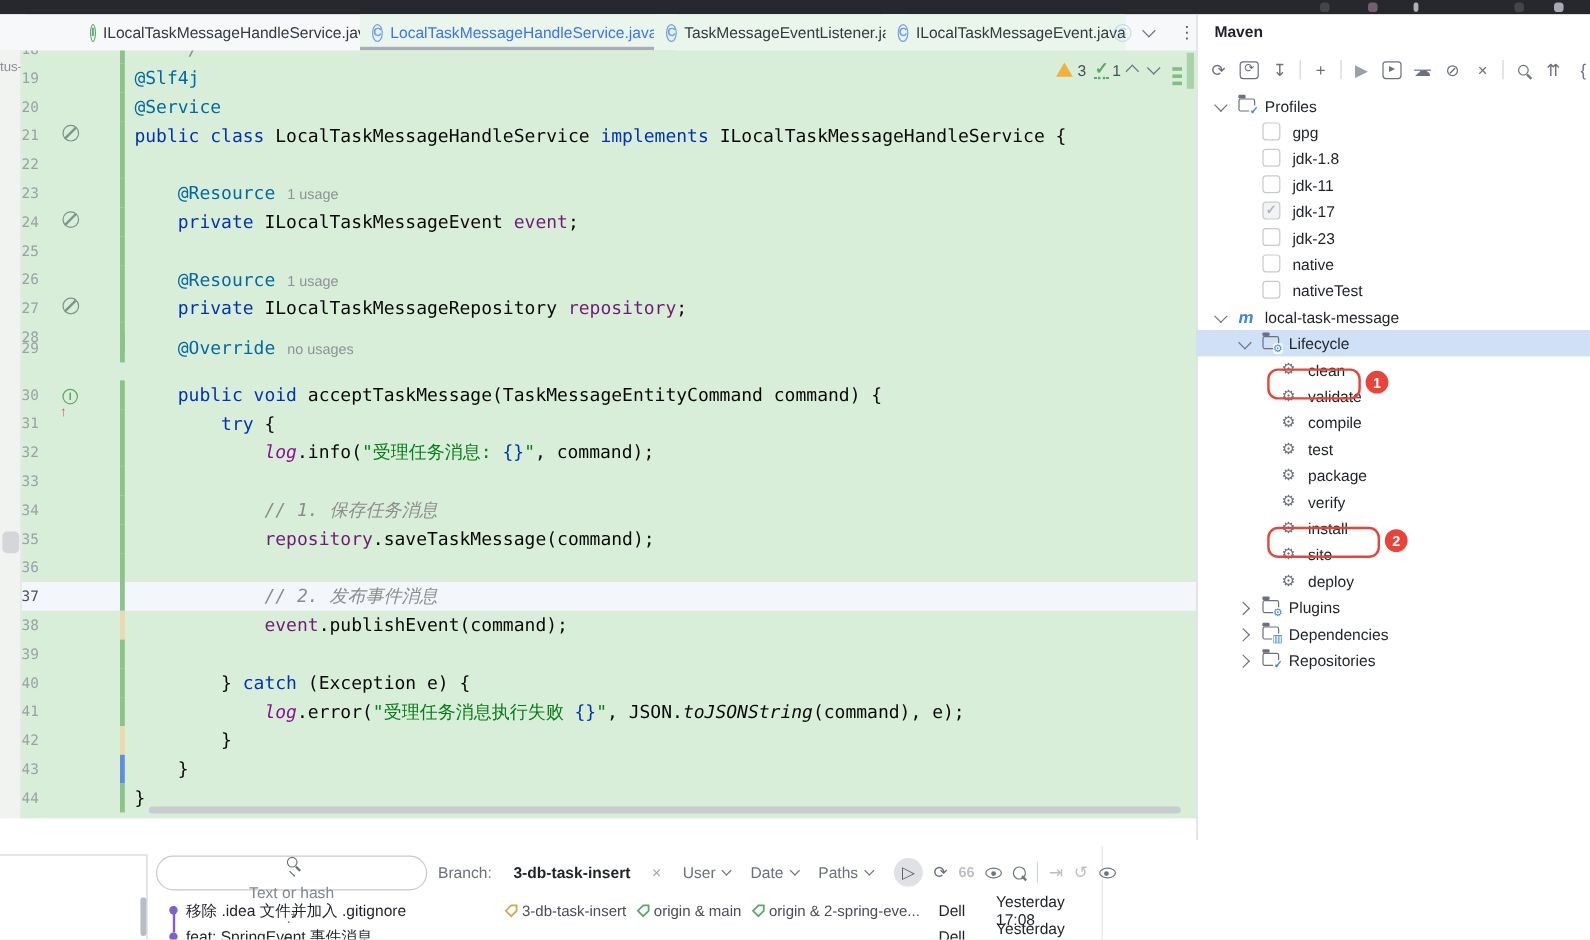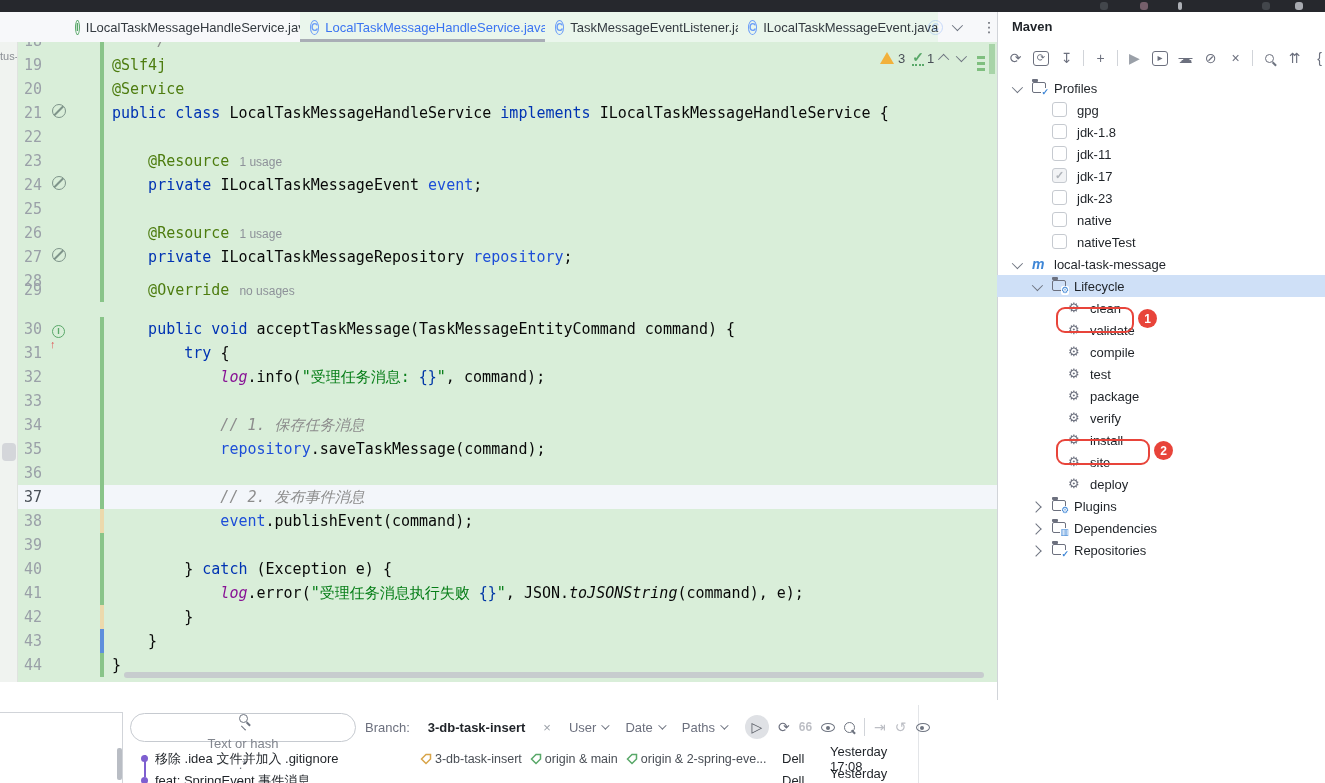--- a/index.html
+++ b/index.html
@@ -30,31 +30,31 @@
   .chev.up{transform:rotate(-135deg) translateY(-2px);}
   .chev.right{transform:rotate(-45deg);}
   .chev.small{width:5px;height:5px;}
   
   #left-strip{left:0;top:42px;width:18px;height:640px;background:#f0f3f0;border-right:1px solid #dfe3df;box-sizing:border-box;}
   #stripe-thumb{left:2px;top:443px;width:14px;height:18px;background:#d4d6da;border-radius:4px;}
   #clipped-left-text{left:0;top:50px;font-size:11px;color:#8a8e94;white-space:nowrap;overflow:hidden;width:17px;}
   #editor{left:18px;top:42px;width:979px;height:640px;background:#d9eed9;overflow:hidden;}
   .codeline{position:absolute;left:0;width:979px;height:24px;}
   .codeline.current{background:#f3f6fa;}
-  .lnum{position:absolute;left:0;top:0;width:30px;text-align:center;font-family:"DejaVu Sans Mono",monospace;
-        font-size:15px;color:#9aa0a8;line-height:24px;}
+  .lnum{position:absolute;left:0;top:0;width:30px;text-align:left;font-family:"DejaVu Sans Mono",monospace;
+        font-size:12px;color:#9aa0a8;line-height:24px;}
   .codeline.current .lnum{color:#4a5058;}
   .gutter-ic{position:absolute;left:34px;top:3px;width:18px;height:18px;}
   .vcsbar{position:absolute;left:82px;top:0;width:4px;height:24px;background:#89c489;}
   .vcsbar.beige{background:#ecd9ac;}
   .vcsbar.blue{background:#5e8fdc;}
   .codetext{position:absolute;left:94px;top:0;font-family:"DejaVu Sans Mono",monospace;font-size:15px;
             line-height:24px;white-space:pre;}
-  .kw{color:#0033b3;} .ann{color:#4d7c0f;} .str{color:#067d17;} .ph{color:#0037a6;}
-  .com{color:#8c8c8c;font-style:italic;} .fld{color:#1d4ed8;} .fldi{color:#871094;font-style:italic;}
+  .kw{color:#0033b3;} .ann{color:#0369a1;} .str{color:#067d17;} .ph{color:#0037a6;}
+  .com{color:#8c8c8c;font-style:italic;} .fld{color:#701a75;} .fldi{color:#871094;font-style:italic;}
   .pln{color:#080808;} .ital{color:#080808;font-style:italic;}
   .inl{color:#8d9199;font-family:"Liberation Sans",sans-serif;font-size:12px;font-style:normal;}
   .bean-ic{display:inline-block;width:14px;height:14px;border:1.5px solid #7e948a;border-radius:50%;position:relative;box-sizing:border-box;}
   .bean-ic::after{content:"";position:absolute;left:-1px;top:4.5px;width:13px;height:1.5px;background:#7e948a;transform:rotate(-45deg);}
   .impl-I{display:inline-flex;width:13px;height:13px;border:1.4px solid #59a869;border-radius:50%;color:#59a869;
           font-size:9px;font-weight:bold;align-items:center;justify-content:center;box-sizing:border-box;}
   .impl-arrow{color:#e05555;font-size:11px;font-weight:bold;position:relative;top:-4px;left:-2px;}
   
   #inspections{left:880px;top:47px;height:22px;display:flex;align-items:center;gap:7px;font-size:13px;color:#494f57;}
   .warn-tri{display:inline-block;width:0;height:0;border-left:7px solid transparent;border-right:7px solid transparent;

